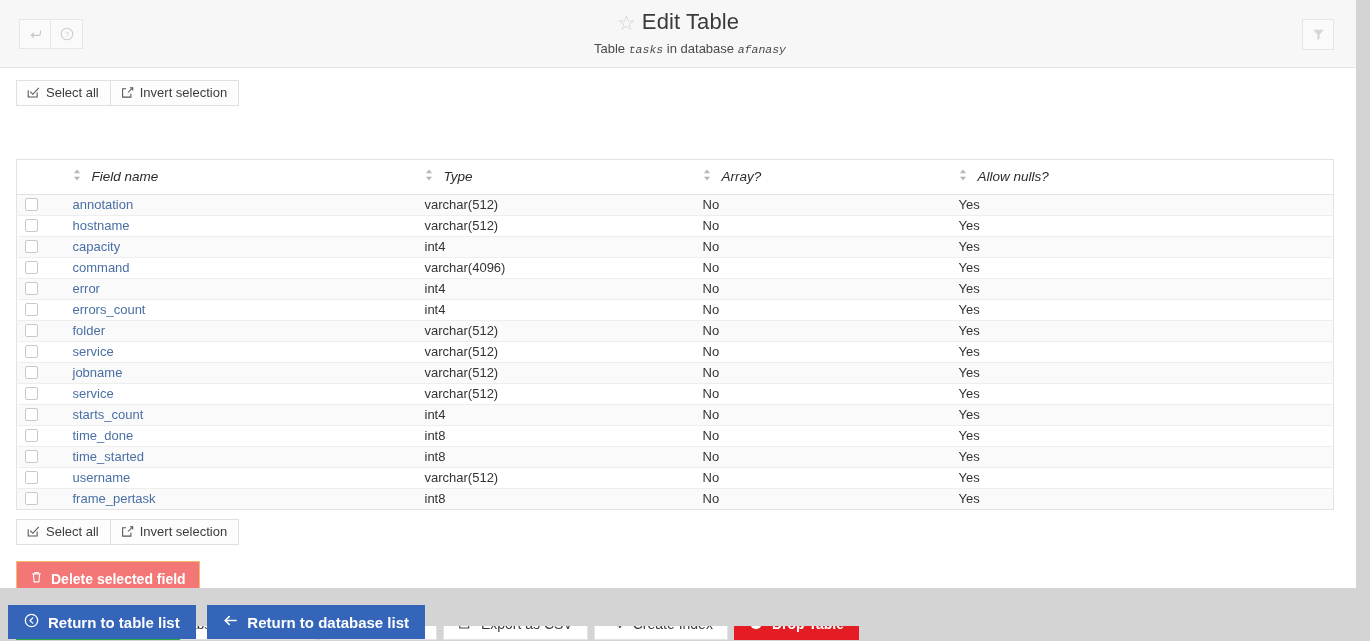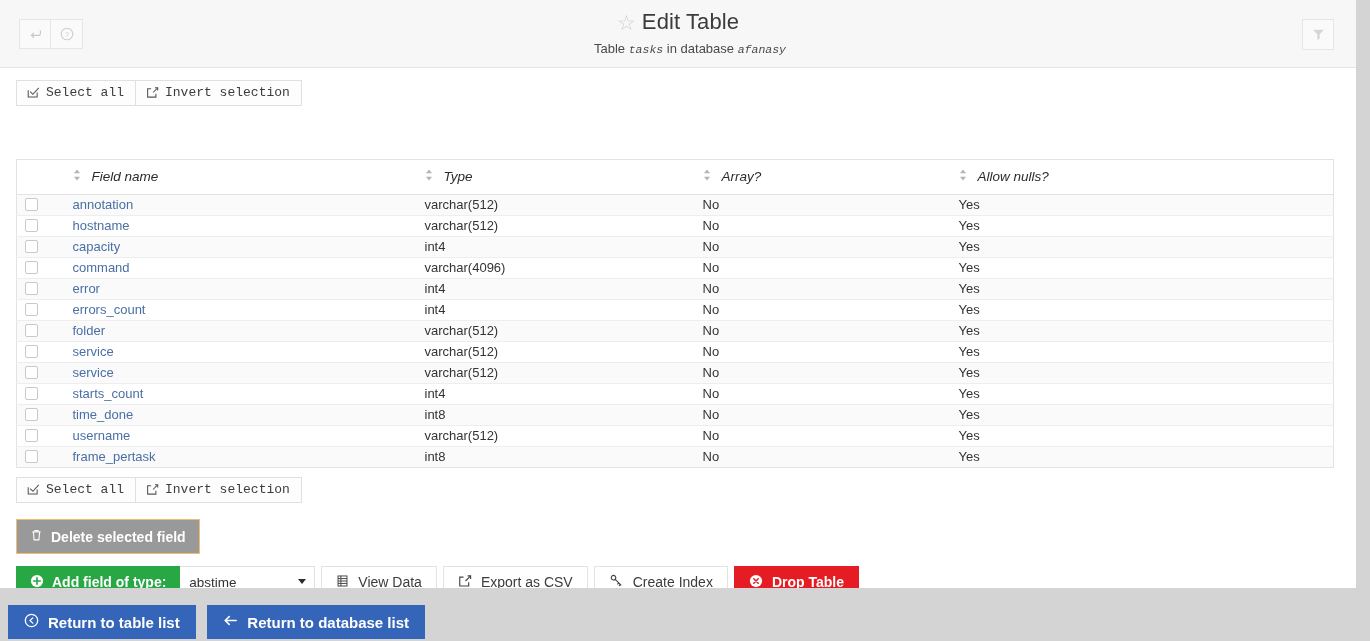--- a/index.html
+++ b/index.html
@@ -89,21 +89,20 @@
     color: #4a4a4a;
   }
   
   .body {
     padding: 12px 16px 0 16px;
   }
   
   .btn-group {
     display: inline-flex;
     margin-bottom: 9px;
-    font-family: Liberation Mono, monospace;
   }
   .btn-default {
     background: #fdfdfd;
     border: 1px solid #e0e0e0;
     color: #3c3c3c;
     font-size: 13px;
     line-height: 14px;
     padding: 5px 11px 6px 10px;
     box-sizing: border-box;
     height: 26px;
@@ -176,21 +175,21 @@
     vertical-align: -2px;
     cursor: pointer;
     box-sizing: border-box;
   }
   
   .lower { margin-top: 9px; }
   .btn-delete {
     display: inline-flex;
     align-items: center;
     gap: 8px;
-    background: #737373;
+    background: #ef4444;
     color: #ffffff;
     border: 1px solid #eea236;
     font-size: 14px;
     font-weight: bold;
     padding: 8px 13px;
     margin-top: 7px;
     opacity: .72;
     cursor: pointer;
     box-sizing: border-box;
   }
@@ -469,35 +468,49 @@
               </tr>
               <tr>
                 <td class="c-chk"><input type="checkbox" class="cbx" style=""></td>
                 <td class="c-name"><a>service</a></td>
                 <td>varchar(512)</td>
                 <td>No</td>
                 <td>Yes</td>
               </tr>
               <tr>
                 <td class="c-chk"><input type="checkbox" class="cbx" style=""></td>
+                <td class="c-name"><a>jobname</a></td>
+                <td>varchar(512)</td>
+                <td>No</td>
+                <td>Yes</td>
+              </tr>
+              <tr>
+                <td class="c-chk"><input type="checkbox" class="cbx" style=""></td>
                 <td class="c-name"><a>service</a></td>
                 <td>varchar(512)</td>
                 <td>No</td>
                 <td>Yes</td>
               </tr>
               <tr>
                 <td class="c-chk"><input type="checkbox" class="cbx" style=""></td>
                 <td class="c-name"><a>starts_count</a></td>
                 <td>int4</td>
                 <td>No</td>
                 <td>Yes</td>
               </tr>
               <tr>
                 <td class="c-chk"><input type="checkbox" class="cbx" style=""></td>
                 <td class="c-name"><a>time_done</a></td>
+                <td>int8</td>
+                <td>No</td>
+                <td>Yes</td>
+              </tr>
+              <tr>
+                <td class="c-chk"><input type="checkbox" class="cbx" style=""></td>
+                <td class="c-name"><a>time_started</a></td>
                 <td>int8</td>
                 <td>No</td>
                 <td>Yes</td>
               </tr>
               <tr>
                 <td class="c-chk"><input type="checkbox" class="cbx" style=""></td>
                 <td class="c-name"><a>username</a></td>
                 <td>varchar(512)</td>
                 <td>No</td>
                 <td>Yes</td>

